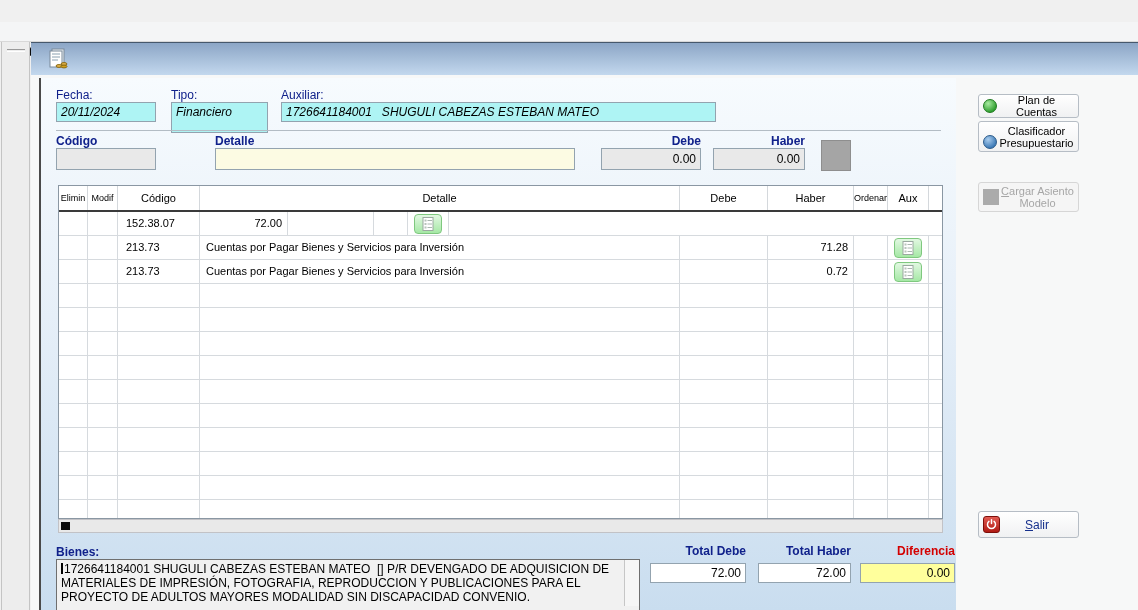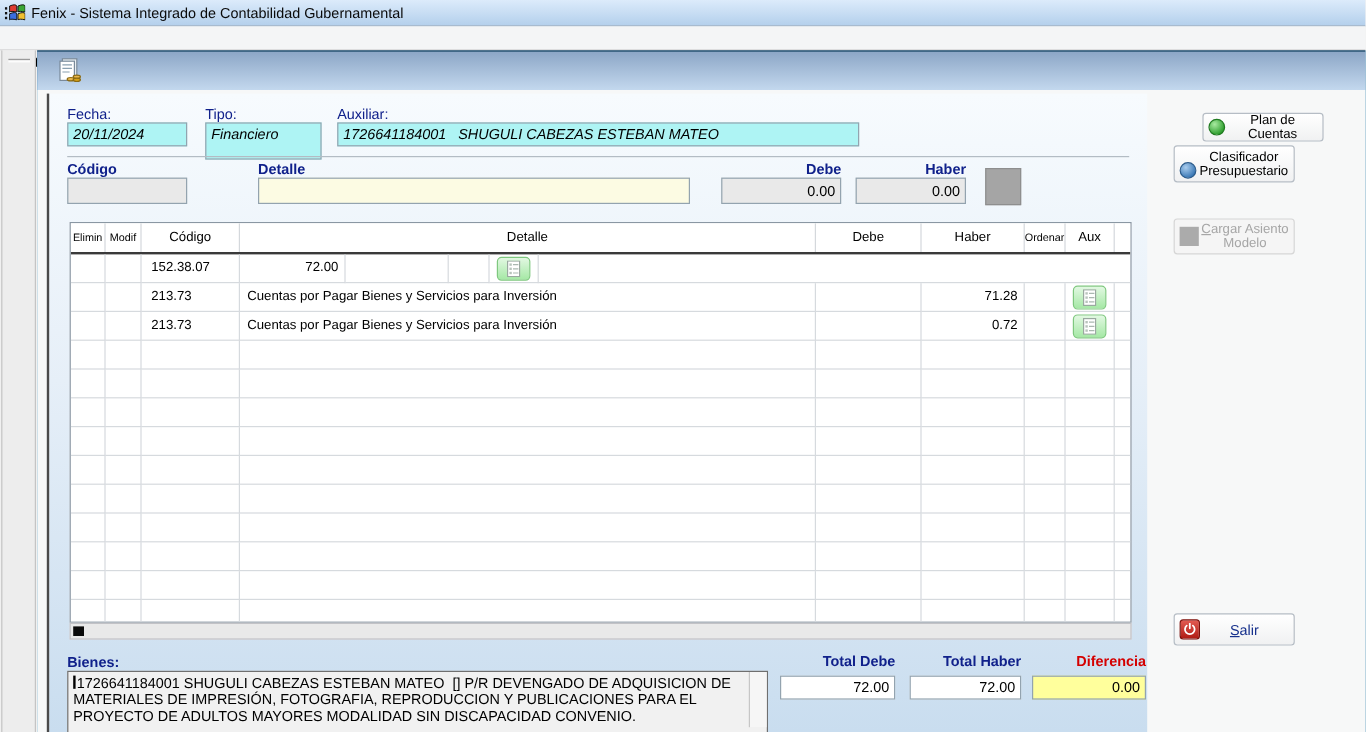--- a/index.html
+++ b/index.html
@@ -18,21 +18,21 @@
   .menubar { position:absolute; left:0; top:22px; width:1138px; height:20px;
     background:#f4f5f6; border-bottom:1px solid #d8d8d8; display:flex; align-items:center; }
   .menu-item { padding:2px 9px; font-size:12px; cursor:default;margin-top:40px; }
 
   
   .bodyarea { position:absolute; left:0; top:42px; width:1138px; height:568px; }
   .leftpanel { position:absolute; left:1px; top:0; width:29px; height:568px;
     background:#ededed; border-right:1px solid #c4c4c4; border-left:1px solid #c4c4c4; }
   .grip { margin:7px auto 0 auto; width:18px; height:3px; border-top:1px solid #9a9a9a; border-bottom:1px solid #ffffff; }
 
-  .main { position:absolute; left:31px; top:0; width:1107px; height:568px; background:#0369a1; }
+  .main { position:absolute; left:31px; top:0; width:1107px; height:568px; background:#bef264; }
   .toolbar { position:absolute; left:0; top:0; width:1107px; height:33px;
     background:linear-gradient(#8ca6c6,#c3d8ee); border-top:1px solid #46586c; }
   .tool-btn { position:absolute; left:14px; top:4px; width:26px; height:26px; border:none; background:transparent; cursor:pointer; padding:0; }
 
   .content { position:absolute; left:0; top:33px; width:1107px; height:535px; background:#f7f8f8; }
 
   
   .panel { position:absolute; left:8px; top:3px; width:917px; height:532px;
     background:linear-gradient(to bottom,#f7fbfe 0%, #e6eff8 45%, #c9ddef 100%);
     border-left:2px solid #4a4a4a; }
@@ -87,51 +87,37 @@
     font-size:12px; line-height:18px; text-align:right; padding-right:4px; }
 
   
   .side-btn { position:absolute; left:947px; width:101px; border:1px solid #b6bdc5; border-radius:3px;
     background:linear-gradient(#ffffff,#f0f1f2); display:flex; align-items:center; padding:2px 4px;
     font-size:11px; cursor:pointer; }
   .side-btn .lbl { flex:1; text-align:center; line-height:12px; }
   .sphere { width:14px; height:14px; border-radius:50%; flex:none; margin-right:2px; }
   .sphere.green { background:radial-gradient(circle at 35% 30%, #a8eaa0, #2e9e2e 75%); border:1px solid #1f7a1f; }
   .sphere.blue  { background:radial-gradient(circle at 35% 30%, #aacdee, #3a78b5 75%); border:1px solid #2a5a8a; }
-  .btn-plan { top:19px; height:24px;margin-left:24px; }
+  .btn-plan { top:19px; height:24px; }
   .btn-clasif { top:46px; height:31px;align-items:flex-end; }
   .btn-cargar { top:107px; height:30px; background:#f5f5f5; border-color:#d6d6d6; color:#a6a6a6; cursor:default; }
   .btn-cargar .lbl::first-letter { text-decoration:underline; }
   .gray-sq { width:16px; height:16px; background:#ababab; flex:none; margin-right:2px; }
   .btn-salir { top:436px; height:27px; }
   .btn-salir .lbl { color:#16308c; font-size:12px; }
   .btn-salir .lbl::first-letter { text-decoration:underline; }
   .power-ic { width:17px; height:17px; border-radius:3px; flex:none;
     background:linear-gradient(#e25b52,#b01b14); border:1px solid #7d0f0a;
     display:flex; align-items:center; justify-content:center; }
 </style>
 </head>
 <body>
 
 <div class="screen">
 
-  <div class="titlebar">
-    <span class="win-icon">
-      <svg width="17" height="16" viewBox="0 0 17 16">
-        <rect x="0" y="3" width="2" height="2" fill="#111"></rect>
-        <rect x="0" y="7" width="2" height="2" fill="#111"></rect>
-        <rect x="0" y="11" width="2" height="2" fill="#111"></rect>
-        <path d="M4 2 q5 -2 6 0 l0 5 q-5 -1 -6 0 z" fill="#e03c31" stroke="#111" stroke-width="0.8"></path>
-        <path d="M11 2 q5 -2 6 0 l0 5 q-5 -1 -6 0 z" fill="#3aa635" stroke="#111" stroke-width="0.8"></path>
-        <path d="M4 8.5 q5 -2 6 0 l0 5 q-5 -1 -6 0 z" fill="#3a6de0" stroke="#111" stroke-width="0.8"></path>
-        <path d="M11 8.5 q5 -2 6 0 l0 5 q-5 -1 -6 0 z" fill="#f0c030" stroke="#111" stroke-width="0.8"></path>
-      </svg>
-    </span>
-    <span class="title-text">Fenix - Sistema Integrado de Contabilidad Gubernamental</span>
-  </div>
 
   <div class="menubar">
     <span class="menu-item">Utilitarios</span>
     <span class="menu-item">Salir</span>
   </div>
 
   <div class="bodyarea">
     <div class="leftpanel">
       <div class="grip"></div>
     </div>

